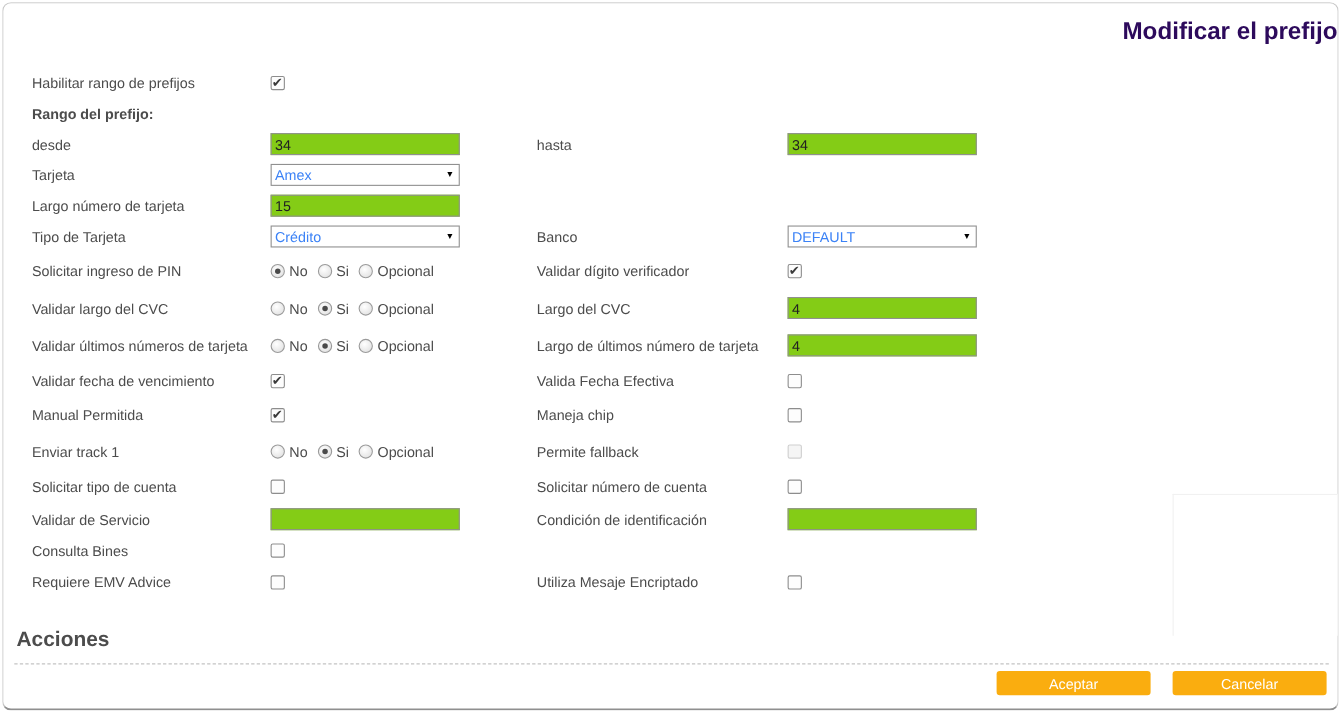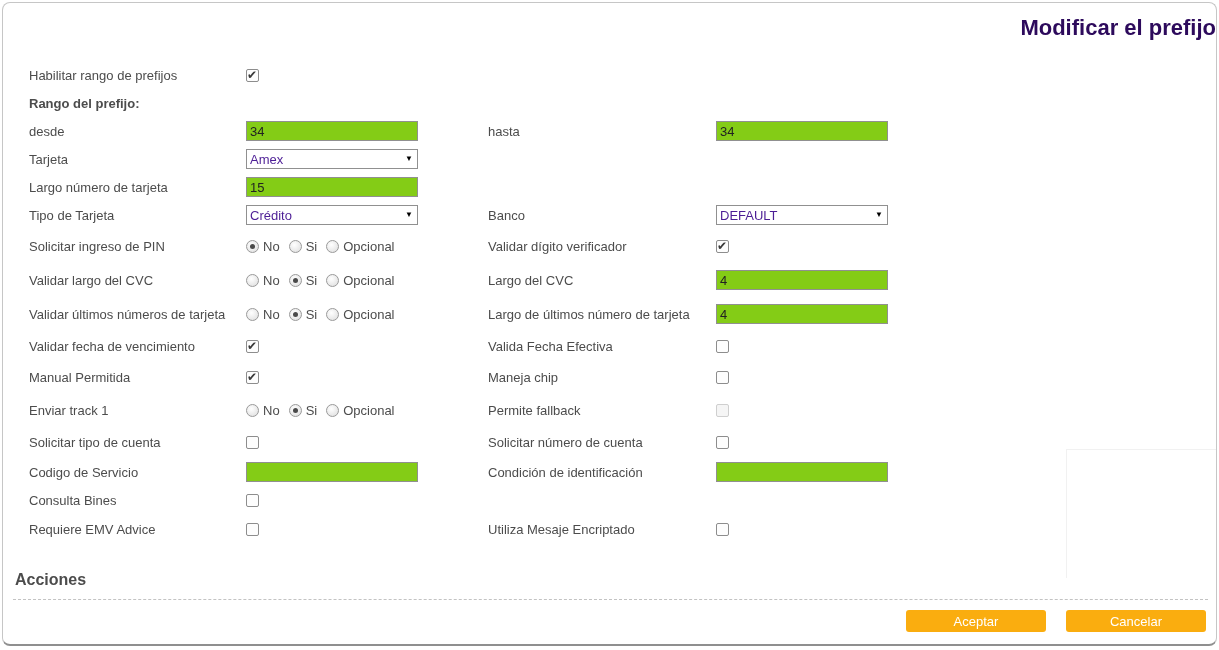--- a/index.html
+++ b/index.html
@@ -47,21 +47,21 @@
   .selwrap { position: relative; display: inline-block; width: 172px; height: 20px; }
   .selwrap::after {
     content: "▼"; position: absolute; right: 5px; top: 5px;
     font-size: 8px; line-height: 10px; color: #000; pointer-events: none;
   }
   .sel {
     appearance: none; -webkit-appearance: none;
     width: 100%; height: 100%;
     border: 1px solid #909090; border-radius: 0; background: #fff;
     font-family: "Liberation Sans", sans-serif;
-    font-size: 13px; color: #4c1d95; padding: 0 18px 0 3px;
+    font-size: 13px; color: #3b82f6; padding: 0 18px 0 3px;
   }
 
   .cb {
     appearance: none; -webkit-appearance: none;
     width: 13px; height: 13px; margin: 0;
     border: 1px solid #8d8d8d; border-radius: 2px;
     background: #fdfdfd; position: relative; cursor: pointer;
   }
   .cb:checked::after {
     content: "✔"; position: absolute; left: 0px; top: -2px;
@@ -78,21 +78,21 @@
     background: radial-gradient(circle at 40% 35%, #ffffff, #dcdcdc);
     position: relative; cursor: pointer;
   }
   .rb:checked::after {
     content: ""; position: absolute; left: 3px; top: 3px; right: 3px; bottom: 3px;
     background: #4a4a4a; border-radius: 50%;
   }
 
   .actions-heading {
     margin: 26px 12px 0 12px;
-    font-size: 16px; font-weight: bold; color: #4c4c4c;
+    font-size: 19px; font-weight: bold; color: #4c4c4c;
   }
   .dashed-sep {
     margin: 10px 8px 0 10px;
     border: none; border-top: 1px dashed #c3c3c3; height: 0;
   }
 
   .btn-bar {
     position: absolute; right: 10px; bottom: 12px;
     display: flex; gap: 20px;
   }
@@ -295,21 +295,21 @@
       <span class="c1">
           <input type="checkbox" class="cb" style="">
         </span>
       <span class="l2 lbl">Solicitar número de cuenta</span>
       <span class="c2">
           <input type="checkbox" class="cb" style="">
         </span>
     </div>
 
     <div class="row">
-      <span class="l1 lbl">Codigo de Servicio</span>
+      <span class="l1 lbl">Validar de Servicio</span>
       <span class="c1">
           <input type="text" class="tin" value="" style="">
         </span>
       <span class="l2 lbl">Condición de identificación</span>
       <span class="c2">
           <input type="text" class="tin" value="" style="">
         </span>
     </div>
 
     <div class="row">

